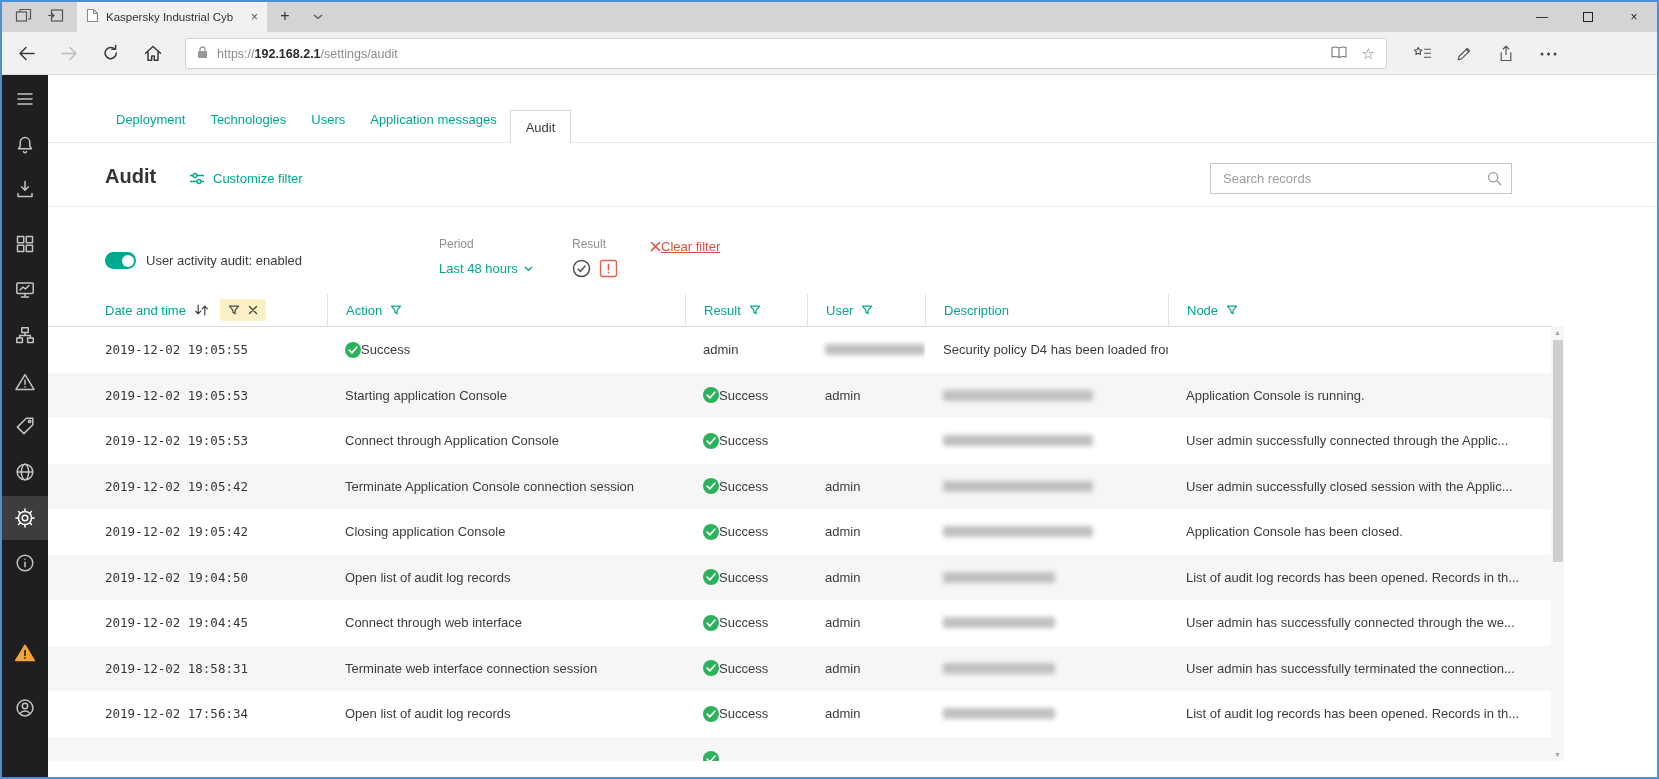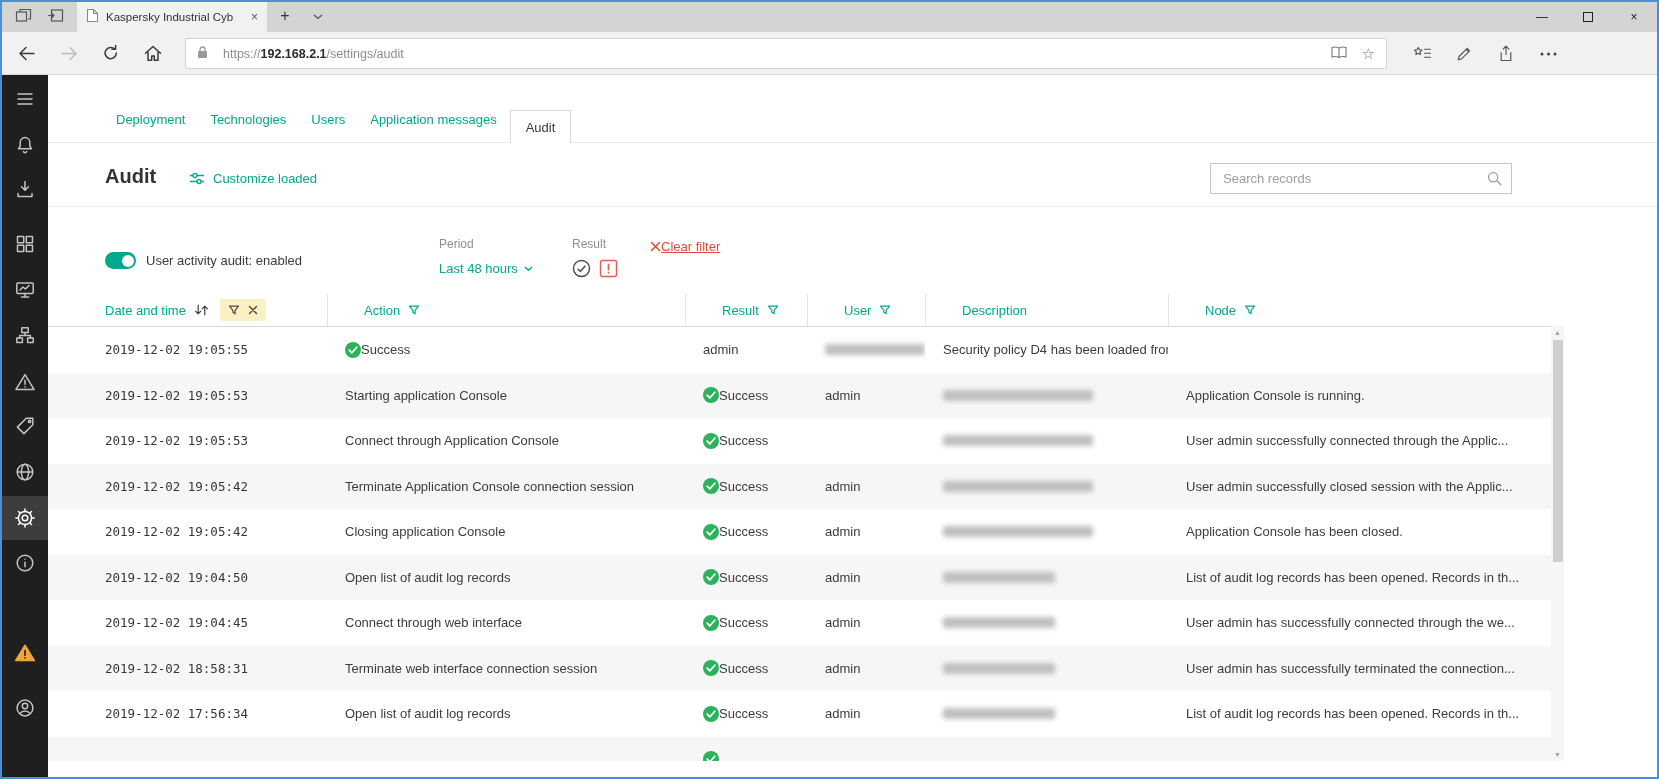--- a/index.html
+++ b/index.html
@@ -19,21 +19,21 @@
   .tab-chevron svg { stroke:#555; fill:none; stroke-width:1.3; }
   .win-controls { margin-left:auto; display:flex; }
   .wc { width:46px; display:flex; align-items:center; justify-content:center; font-size:12px; color:#222; }
   .maxbox { width:10px; height:10px; border:1px solid #222; display:inline-block; }
 
   
   .navbar { position:absolute; top:30px; left:0; right:0; height:43px; background:#f1f1f1; border-bottom:1px solid #dadada; display:flex; align-items:center; padding-left:4px; }
   .nav-btn { width:42px; display:flex; justify-content:center; align-items:center; }
   .nav-btn svg { fill:none; stroke:#3a3a3a; stroke-width:1.5; stroke-linecap:round; stroke-linejoin:round; }
   .nav-btn.disabled svg { stroke:#bdbdbd; }
-  .addressbar { position:absolute; left:183px; right:270px; top:6px; height:31px; background:#fff; border:1px solid #d2d2d2; border-radius:2px; display:flex; align-items:center; padding:0 11px; gap:15px; }
+  .addressbar { position:absolute; left:183px; right:270px; top:6px; height:31px; background:#fff; border:1px solid #d2d2d2; border-radius:2px; display:flex; align-items:center; padding:0 11px; gap:9px; }
   .url { font-size:12.5px; white-space:nowrap; }
   .u-scheme,.u-path { color:#8c8c8c; }
   .u-host { color:#2b2b2b; font-weight:700; }
   .ab-right { margin-left:auto; display:flex; align-items:center; gap:15px; }
   .ab-right svg { fill:none; stroke:#777; stroke-width:1.1; }
   .star-glyph { font-size:15px; color:#777; line-height:1; }
   .nav-right { position:absolute; right:88px; top:6px; height:31px; display:flex; align-items:center; }
   .nav-right .nr-btn { width:42px; display:flex; align-items:center; justify-content:center; }
   .nav-right svg { fill:none; stroke:#555; stroke-width:1.15; stroke-linecap:round; stroke-linejoin:round; }
 
@@ -72,21 +72,21 @@
   .result-filter { position:absolute; left:524px; top:27px; }
   .result-icons { margin-top:7px; display:flex; gap:8px; align-items:center; }
   .clear-filter { position:absolute; left:602px; top:32px; display:flex; align-items:center; color:#e04b3f; font-size:13px; cursor:pointer; }
   .clear-filter .lbl { text-decoration:underline; }
   .clear-filter svg { stroke:#e04b3f; stroke-width:1.6; stroke-linecap:round; }
 
   
   .thead { position:absolute; top:197px; left:0; width:1503px; height:33px; border-bottom:1px solid #d9d9d9; }
   .thead-row, .trow { display:grid; grid-template-columns:222px 358px 122px 118px 243px 383px; padding-left:57px; }
   .thead-row { height:100%; }
-  .th { display:flex; align-items:center; gap:8px; font-size:13px; color:#00a88e; padding-left:36px; border-left:1px solid #e4e4e4; white-space:nowrap; }
+  .th { display:flex; align-items:center; gap:8px; font-size:13px; color:#00a88e; padding-left:18px; border-left:1px solid #e4e4e4; white-space:nowrap; }
   .th:first-child { padding-left:0; border-left:none; }
   .funnel path { stroke:#00a88e; fill:none; stroke-width:1.2; stroke-linejoin:round; }
   .funnel.dark path { stroke:#4a4a4a; }
   .sorti path { stroke:#3f3f3f; fill:none; stroke-width:1.2; stroke-linecap:round; stroke-linejoin:round; }
   .xicon path { stroke:#444; fill:none; stroke-width:1.4; stroke-linecap:round; }
   .filter-chip { display:inline-flex; align-items:center; gap:8px; background:#fbf0c3; border-radius:2px; padding:5px 8px; margin-left:3px; cursor:pointer; }
 
   .tbody { position:absolute; top:230px; left:0; width:1503px; height:434px; overflow:hidden; }
   .trow { height:45.5px; }
   .trow.alt { background:#f6f6f6; }
@@ -320,21 +320,21 @@
     </div>
 
     <div class="title-row">
       <span class="page-title">Audit</span>
       <span class="customize">
         <svg width="16" height="13" viewBox="0 0 16 13">
             <path d="M1 3.5h14M1 9.5h14" fill="none"></path>
             <circle cx="6" cy="3.5" r="2"></circle>
             <circle cx="10" cy="9.5" r="2"></circle>
           </svg>
-        <span>Customize loaded</span>
+        <span>Customize filter</span>
       </span>
       <span class="search-box">
         <input type="text" placeholder="Search records" style="">
         <span class="search-icon">
           <svg width="15" height="15" viewBox="0 0 15 15">
               <circle cx="6.2" cy="6.2" r="4.6" fill="none" stroke="#9b9b9b" stroke-width="1.3"></circle>
               <path d="M9.8 9.8L14 14" stroke="#9b9b9b" stroke-width="1.3"></path>
             </svg>
         </span>
       </span>

